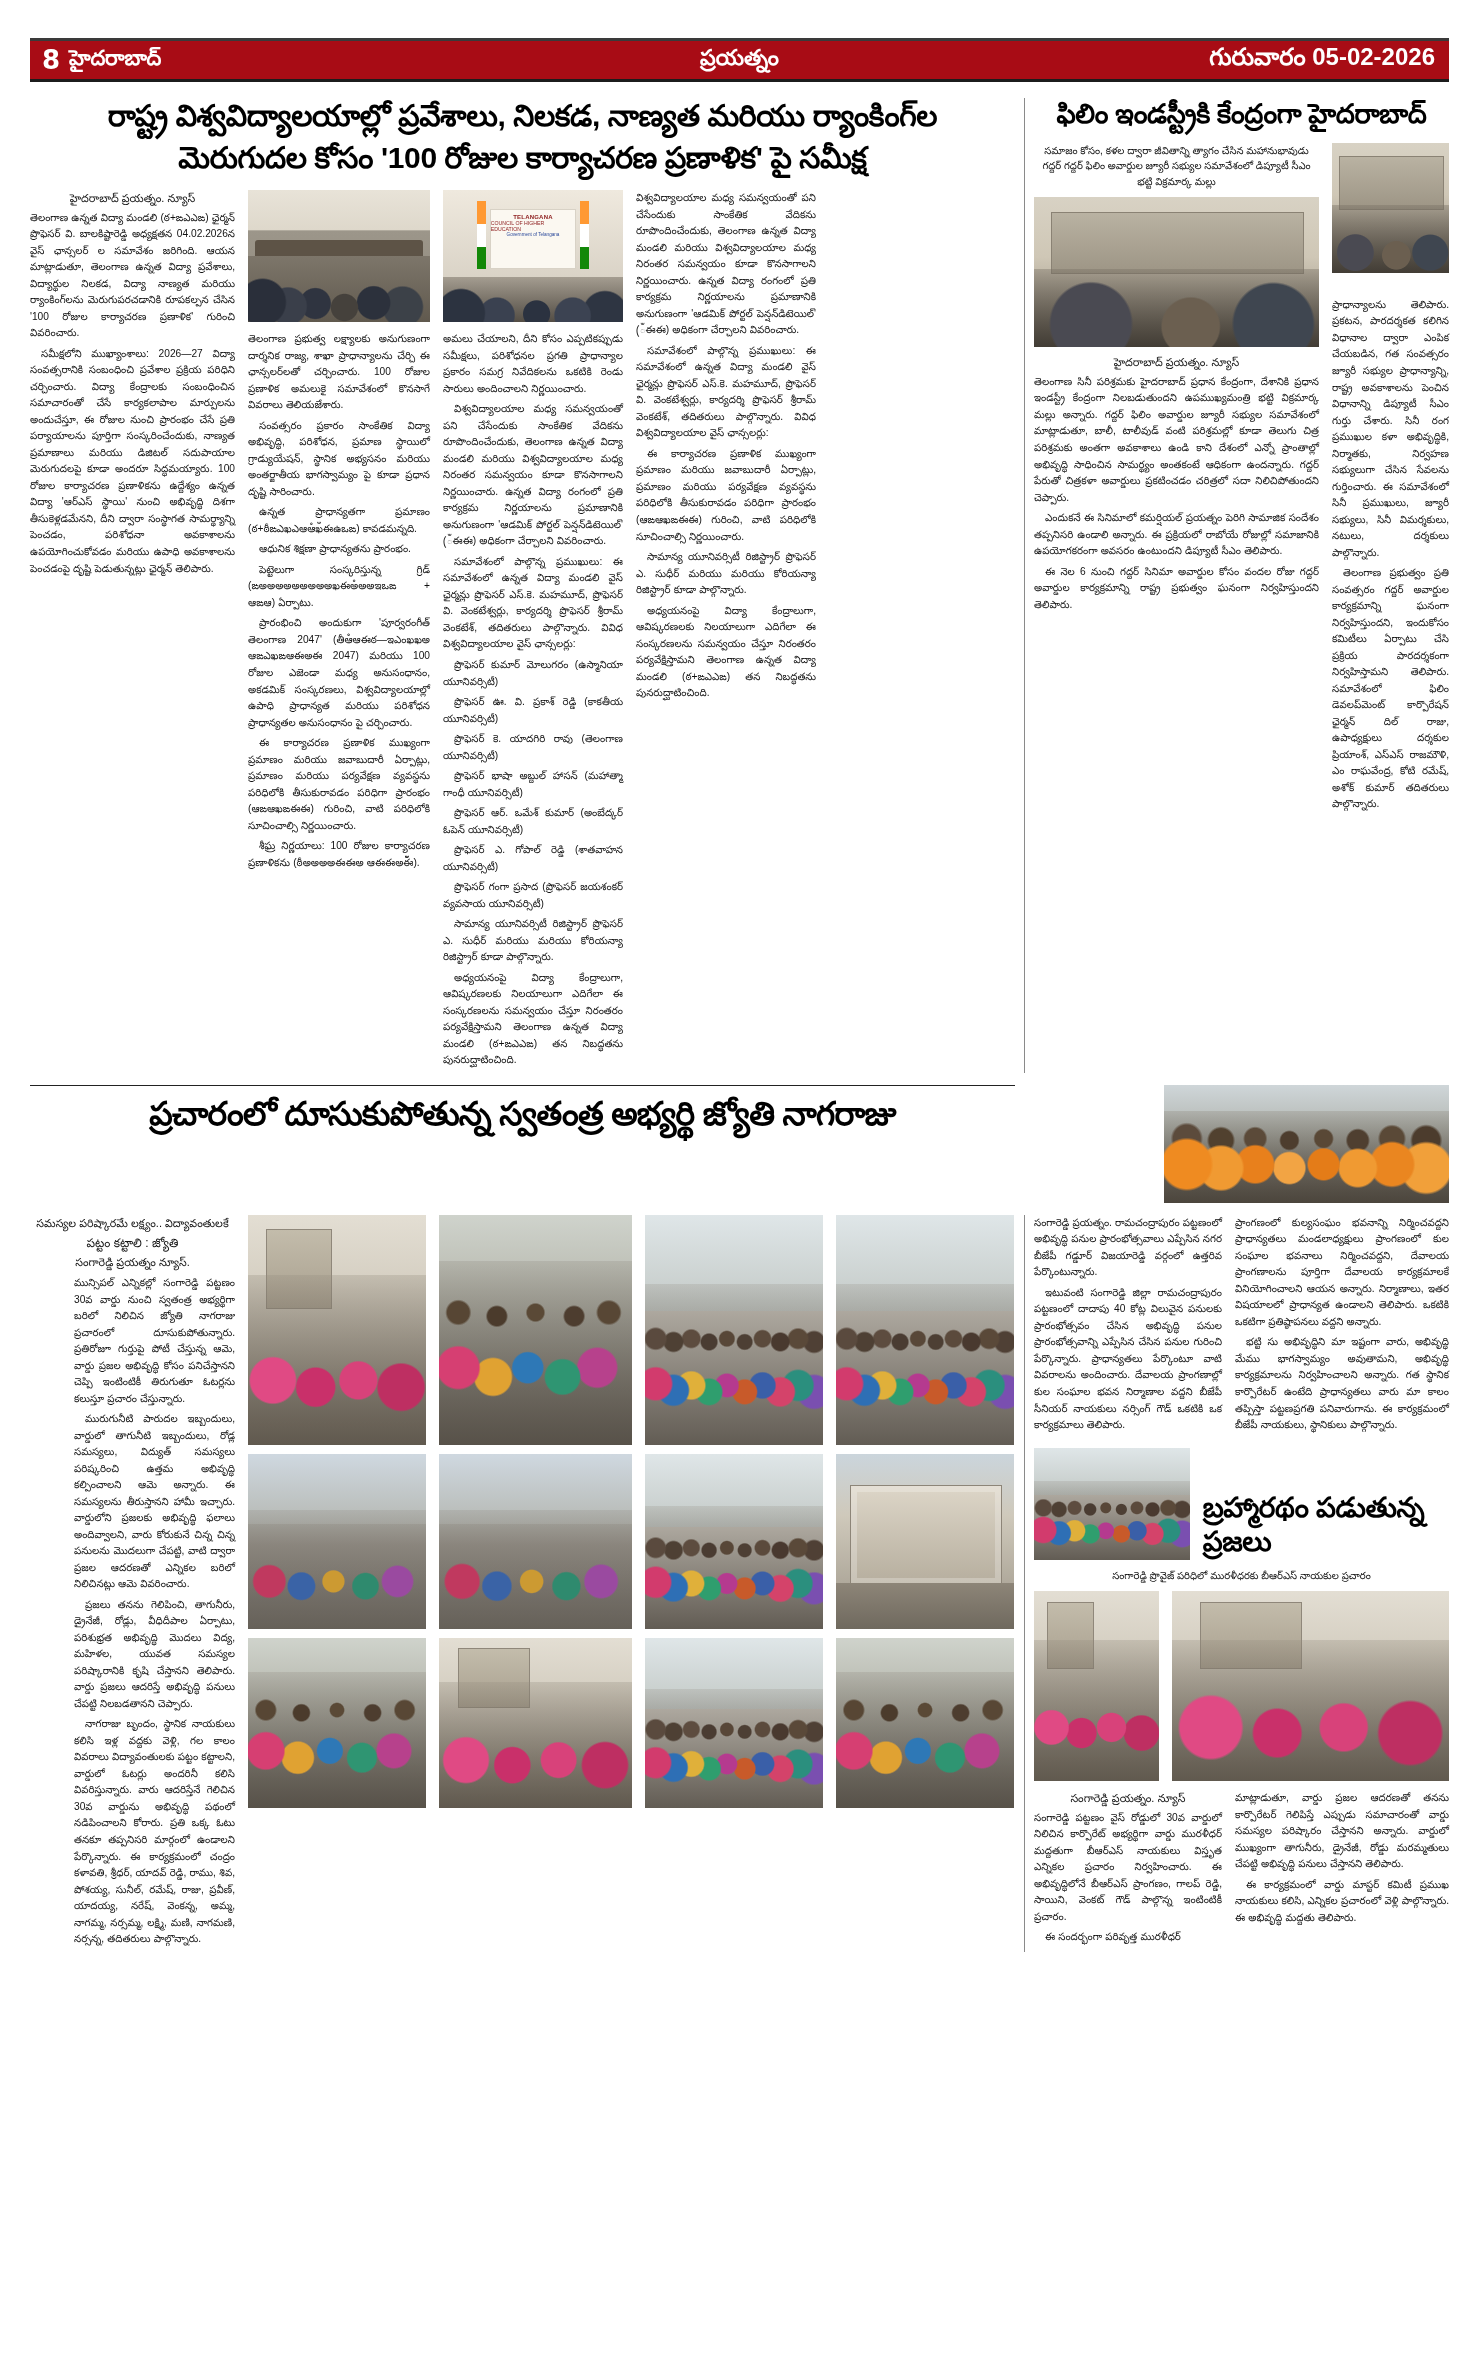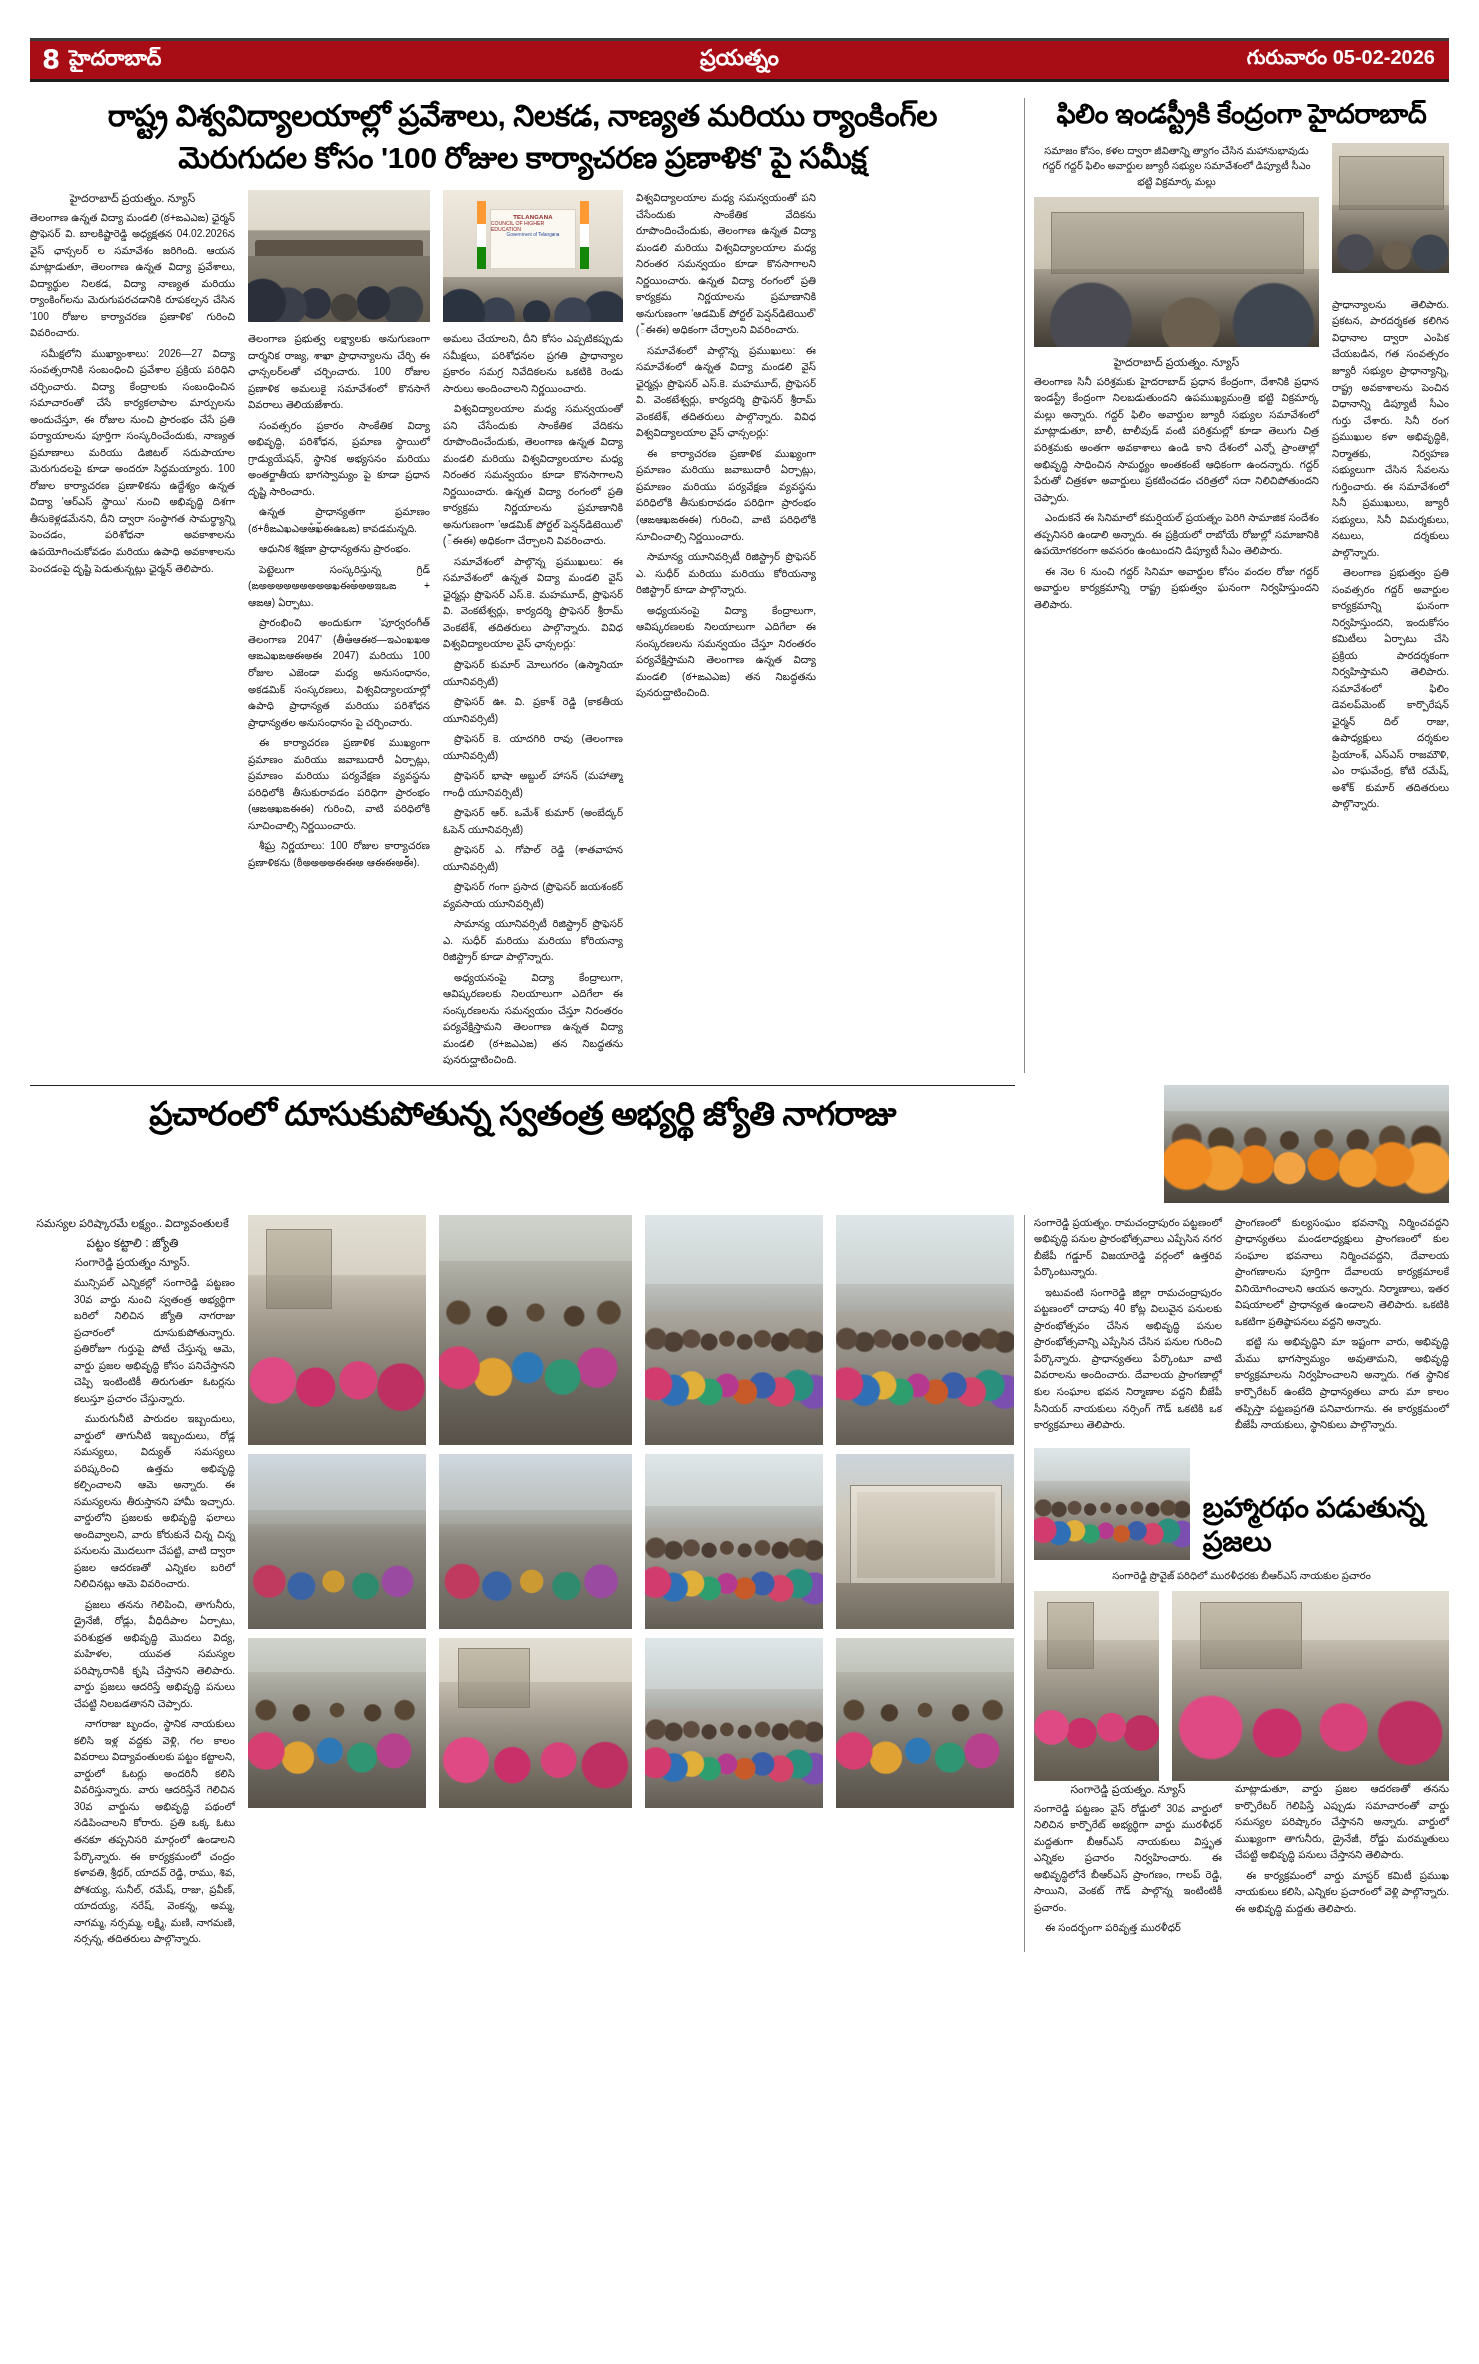--- a/index.html
+++ b/index.html
@@ -32,21 +32,21 @@
     color:#fff; font-size:21px; font-weight:bold;
     letter-spacing:-0.3px;
   }
   #masthead-brand {
     position:absolute; left:0; right:0; text-align:center;
     color:#fff; font-size:22px; font-weight:bold;
     pointer-events:none;
   }
   #masthead-date {
     position:absolute; right:14px;
-    color:#fff; font-size:20px; font-weight:bold;
+    color:#fff; font-size:24px; font-weight:bold;
     font-family:"Liberation Sans", sans-serif;
   }
 
   
   .hl {
     font-weight:bold; text-align:center;
     line-height:1.22; color:#000;
     letter-spacing:-0.4px;
   }
   .hl-xl { font-size:30px; }
@@ -474,21 +474,21 @@
         </div>
 
         <div class="deck" style="margin-top:8px;">సంగారెడ్డి ప్రొవైజ్ పరిధిలో మురళీధరకు బీఆర్ఎస్ నాయకుల ప్రచారం</div>
 
         <div class="cols" style="margin-top:8px;">
           <div class="photo ph-indoor" style="width:188px;height:190px;"></div>
           <div class="gut"></div>
           <div class="photo ph-indoor" style="width:100%;height:190px;"></div>
         </div>
 
-        <div class="cols" style="">
+        <div class="cols" style="margin-top:9px;">
           <div style="width:188px;flex:0 0 188px;" class="body-col">
             <div class="byline" style="margin-bottom:3px;">సంగారెడ్డి ప్రయత్నం. న్యూస్</div>
             <p class="noind">సంగారెడ్డి పట్టణం వైస్ రోడ్డులో 30వ వార్డులో నిలిచిన కార్పొరేట్ అభ్యర్థిగా వార్డు మురళీధర్ మద్దతుగా బీఆర్ఎస్ నాయకులు విస్తృత ఎన్నికల ప్రచారం నిర్వహించారు. ఈ అభివృద్ధిలోనే బీఆర్ఎస్ ప్రాంగణం, గాలప్ రెడ్డి, సాయిని, వెంకట్ గౌడ్ పాల్గొన్న ఇంటింటికీ ప్రచారం.</p>
             <p>ఈ సందర్భంగా పరివృత్త మురళీధర్</p>
           </div>
           <div class="gut"></div>
           <div style="flex:1 1 auto;" class="body-col">
             <p class="noind">మాట్లాడుతూ, వార్డు ప్రజల ఆదరణతో తనను కార్పొరేటర్ గెలిపిస్తే ఎప్పుడు సమాచారంతో వార్డు సమస్యల పరిష్కారం చేస్తానని అన్నారు. వార్డులో ముఖ్యంగా తాగునీరు, డ్రైనేజీ, రోడ్డు మరమ్మతులు చేపట్టి అభివృద్ధి పనులు చేస్తానని తెలిపారు.</p>
             <p>ఈ కార్యక్రమంలో వార్డు మాస్టర్ కమిటీ ప్రముఖ నాయకులు కలిసి, ఎన్నికల ప్రచారంలో వెళ్లి పాల్గొన్నారు. ఈ అభివృద్ధి మద్దతు తెలిపారు.</p>
           </div>

